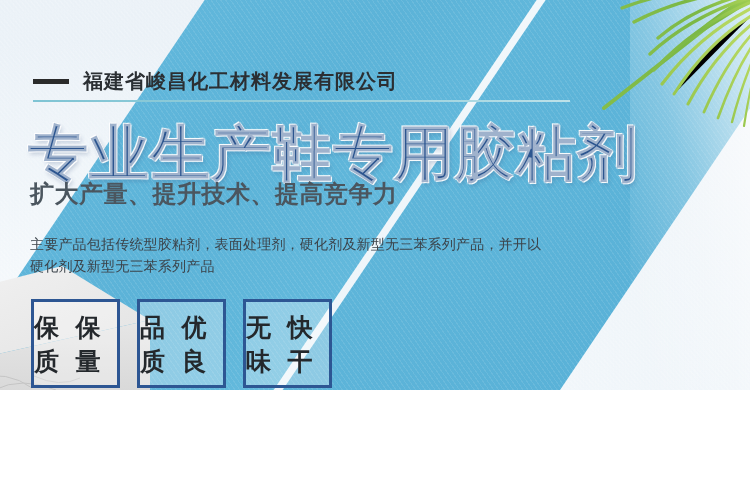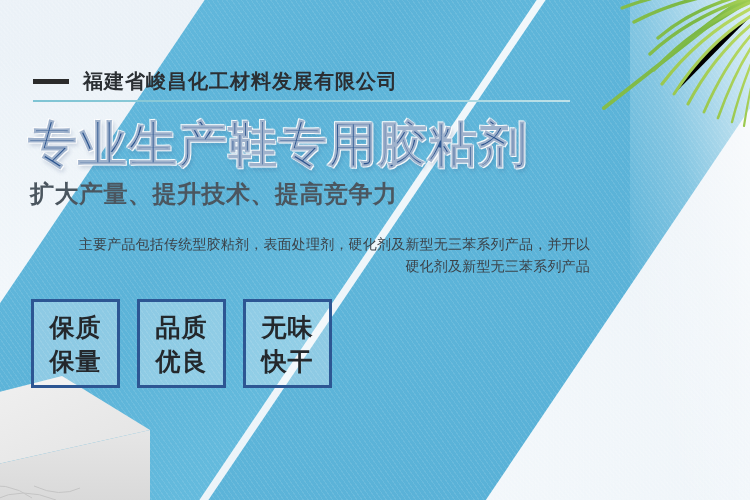--- a/index.html
+++ b/index.html
@@ -3,25 +3,24 @@
 <meta charset="utf-8">
 <style>
   html, body {
     margin: 0;
     padding: 0;
     background: #ffffff;
   }
   #banner {
     position: relative;
     width: 750px;
-    height: 500px;
+    height: 390px;
     overflow: hidden;
     font-family: "Liberation Sans", "DejaVu Sans", sans-serif;
     background: #7dd3fc;
-    text-align: right;
   }
 
   
   .bg-base {
     position: absolute;
     inset: 0;
     background:
       radial-gradient(ellipse 120% 80% at 20% 90%, #ffffff 0%, #f2f7fb 45%, #e7eff6 100%);
   }
   
@@ -132,33 +131,33 @@
     top: 100px;
     width: 537px;
     height: 2px;
     background: linear-gradient(90deg, #7fc4d4 0%, #9fd3de 70%, #bfe2e9 100%);
   }
 
   .headline {
     position: absolute;
     left: 28px;
     top: 122px;
-    font-size: 49px;
+    font-size: 60px;
     font-weight: 900;
     color: #2c558f;
     letter-spacing: 1px;
     white-space: nowrap;
     line-height: 1.08;
     -webkit-text-stroke: 1px rgba(255,255,255,.55);
     text-shadow:
        0 0 2px #ffffff,
        1px 1px 0 rgba(255,255,255,.9),
       -1px -1px 0 rgba(255,255,255,.9),
        2px 3px 4px rgba(40,70,120,.22);
-    font-family: Liberation Mono, monospace;
+    font-family: Liberation Serif, serif;
   }
 
   .subtitle {
     position: absolute;
     left: 30px;
     top: 178px;
     font-size: 24px;
     font-weight: 700;
     color: #4b565f;
     letter-spacing: .5px;
@@ -184,21 +183,21 @@
     top: 299px;
     display: flex;
     gap: 17px;
   }
   .feature-box {
     width: 89px;
     height: 89px;
     border: 3px solid #2d5693;
     background: rgba(255,255,255,.30);
     display: flex;
-    flex-direction: column;
+    flex-direction: row;
     align-items: center;
     justify-content: center;
     box-sizing: border-box;
   }
   .feature-box span {
     font-size: 25px;
     font-weight: 700;
     color: #24282c;
     line-height: 34px;
     letter-spacing: 1px;

